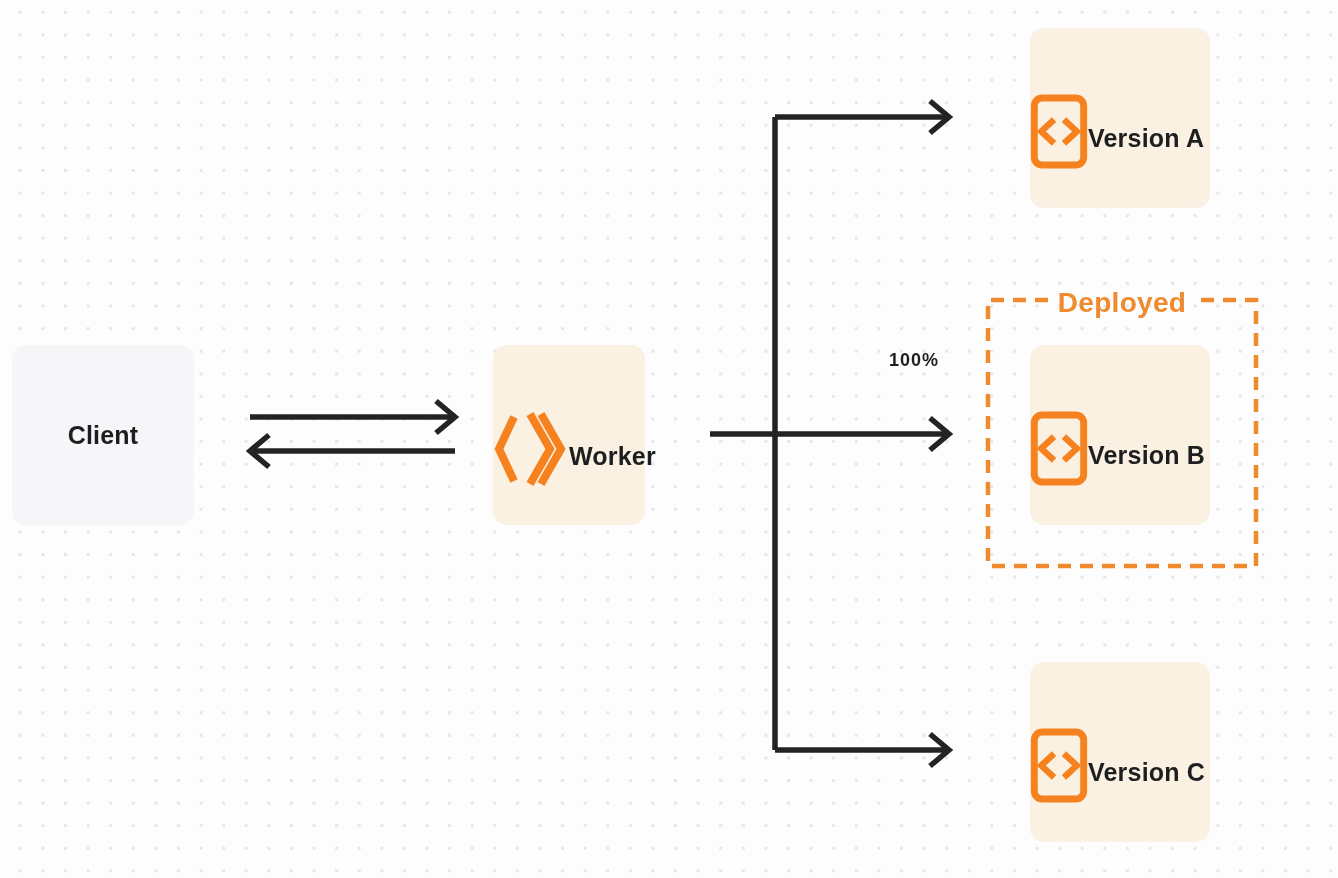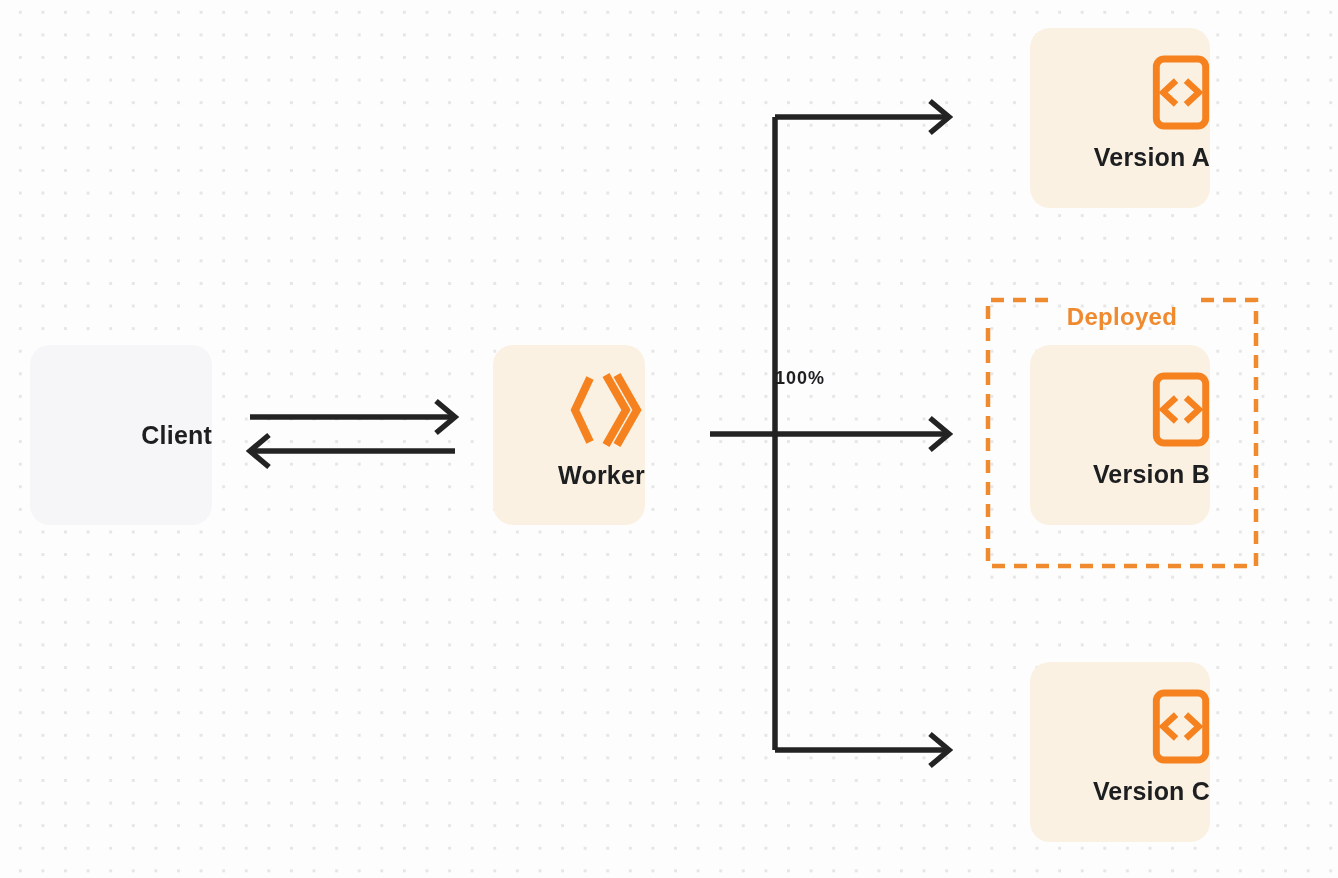--- a/index.html
+++ b/index.html
@@ -15,61 +15,60 @@
     background-size: 22.6px 22.6px;
     background-position: 9px 1px;
   }
   .arrow-layer {
     position: absolute; left: 0; top: 0;
     width: 1338px; height: 878px;
     pointer-events: none;
   }
   .node {
     position: absolute;
-    display: flex; flex-direction: column; align-items: flex-end;
-    border-radius: 20px;
+    display: flex; flex-direction: row; align-items: center;
+    border-radius: 14px;
     box-sizing: border-box;
   }
   .node .label {
     font-weight: 700; font-size: 25px; color: #1D1E20;
     letter-spacing: 0.2px; white-space: nowrap;
   }
   .client-node {
-    left: 30px; top: 345px; width: 182px; height: 180px;
+    left: 12px; top: 345px; width: 182px; height: 180px;
     background: #F6F6F8;
     justify-content: center;
   }
   .worker-node {
     left: 493px; top: 345px; width: 152px; height: 180px;
     background: #FBF1E2;
     padding-top: 28px;
   }
   .worker-node .label { margin-top: 14px; }
   .version-node {
     left: 1030px; width: 180px; height: 180px;
     background: #FBF1E2;
     padding-top: 27px;
   }
   .version-node .label { margin-top: 13px; }
   .version-a { top: 28px; }
   .version-b { top: 345px; }
   .version-c { top: 662px; }
   .icon-box { line-height: 0; }
   .traffic-label {
-    position: absolute; left: 775px; top: 361px; width: 164px;
-    text-align: left;
+    position: absolute; left: 775px; top: 343px; width: 164px;
+    text-align: right;
     font-weight: 700; font-size: 18px; color: #1D1E20;
     line-height: 34px; letter-spacing: 1px;
   }
   .deployed-label {
     position: absolute; left: 989px; top: 287px; width: 266px;
     text-align: center;
-    font-weight: 700; font-size: 24px; color: #EF8A2F;
+    font-weight: 700; font-size: 28px; color: #EF8A2F;
     letter-spacing: 0.3px;
-    margin-top: 16px;
   }
 </style>
 </head>
 <body>
 
 <div class="canvas">
 
   <svg class="arrow-layer" width="1338" height="878" viewBox="0 0 1338 878">
     <g stroke="#232323" stroke-width="5.5" fill="none" stroke-linecap="butt" stroke-linejoin="miter">
 

